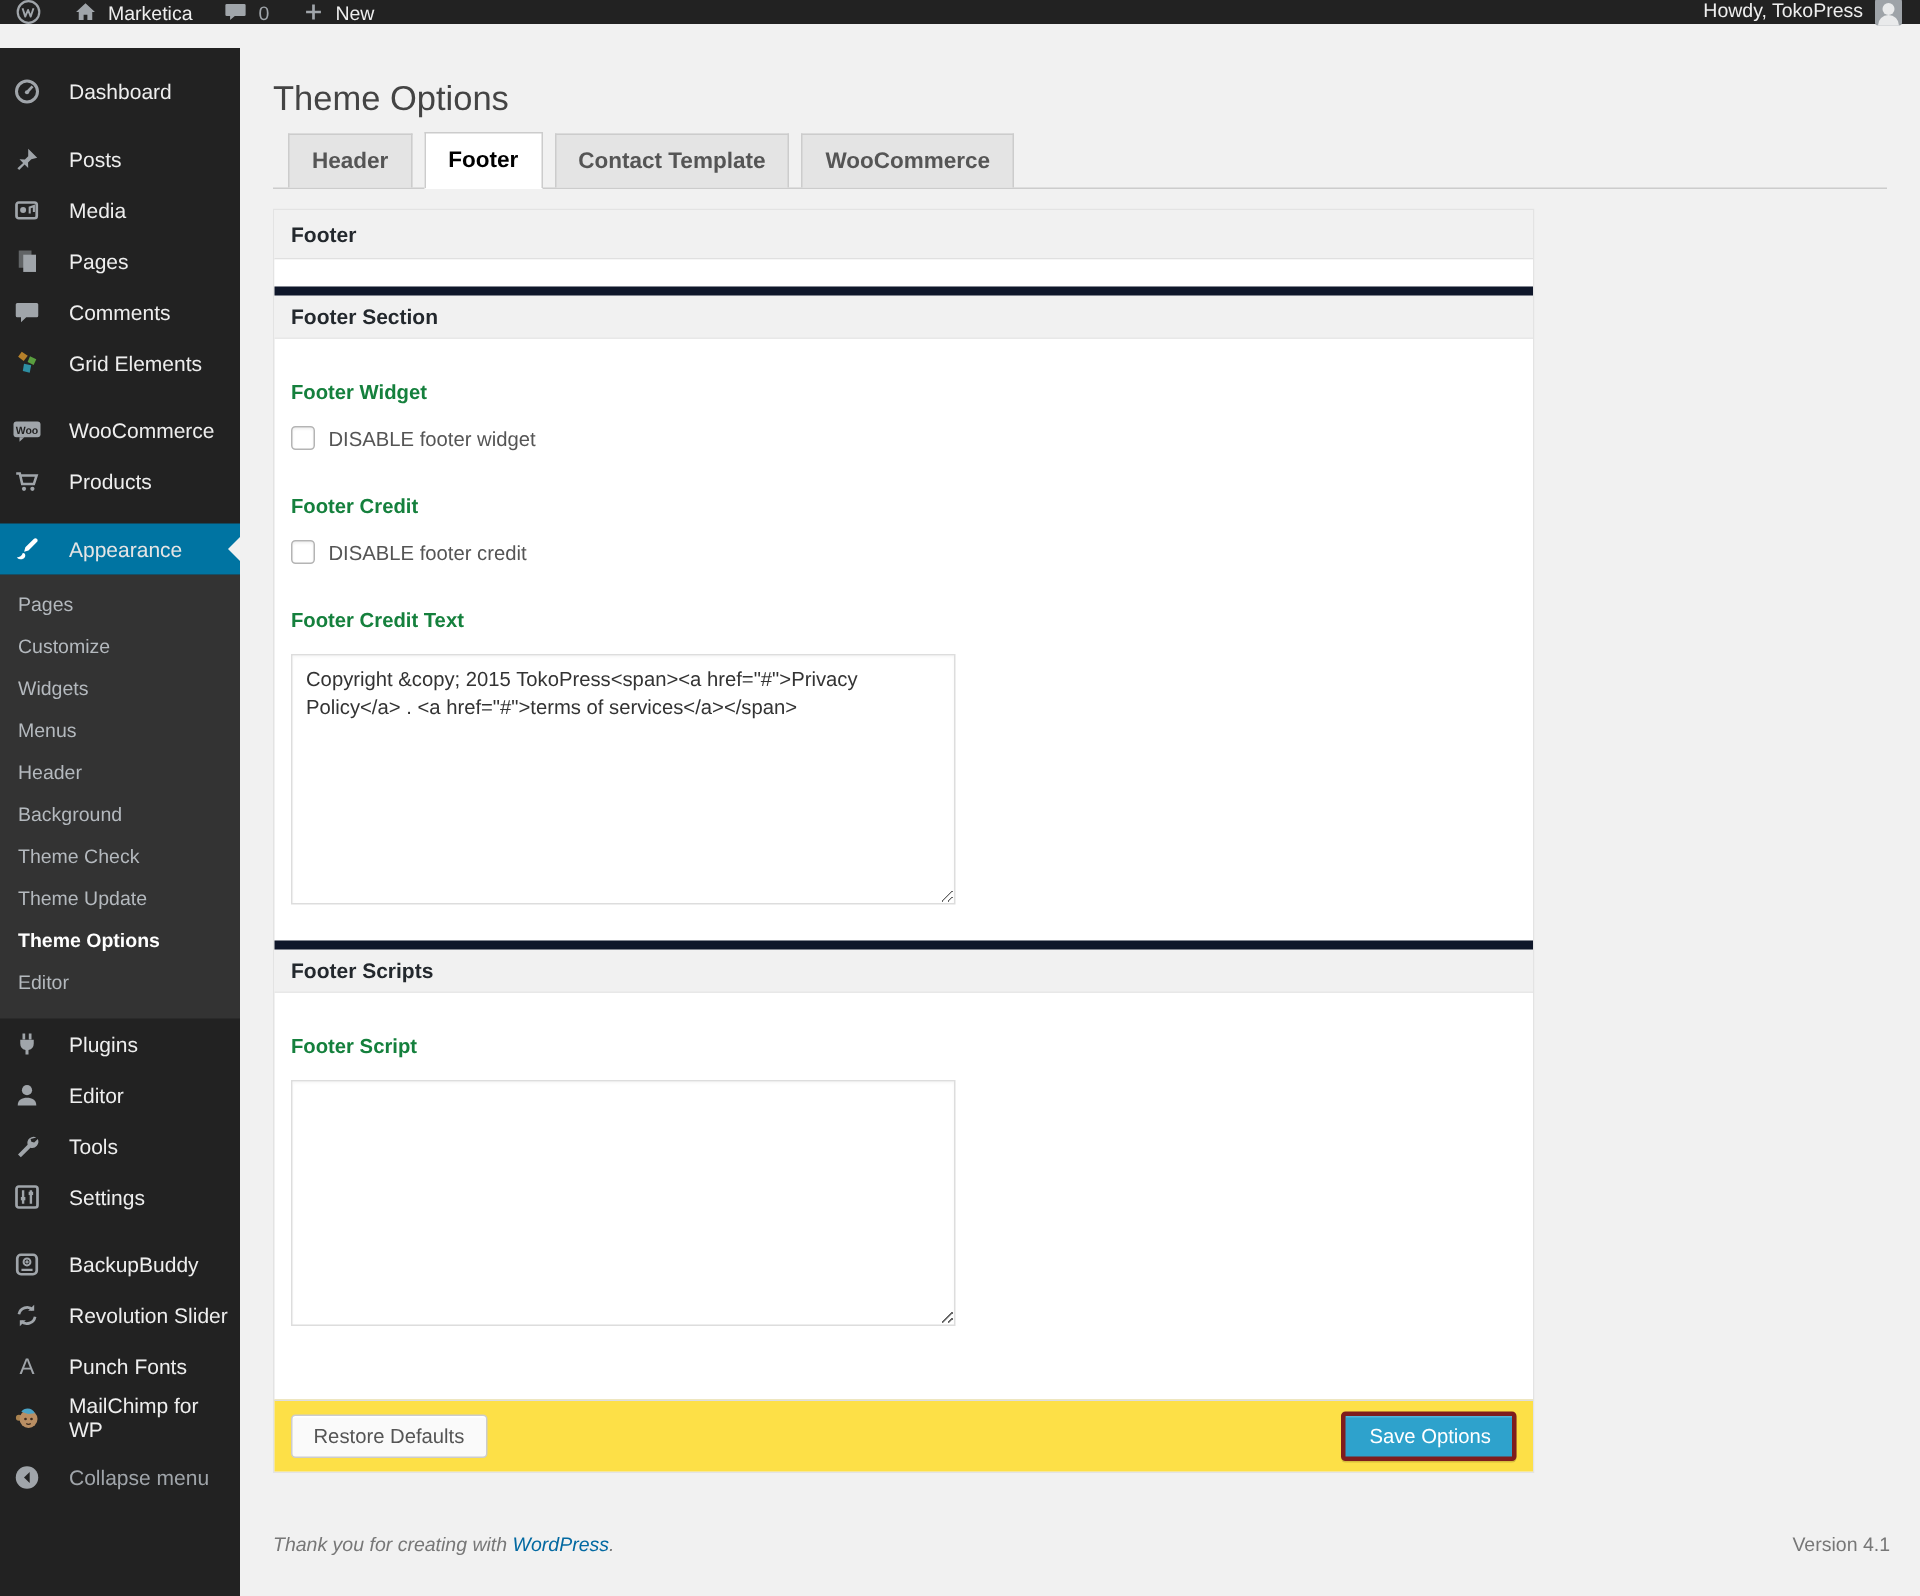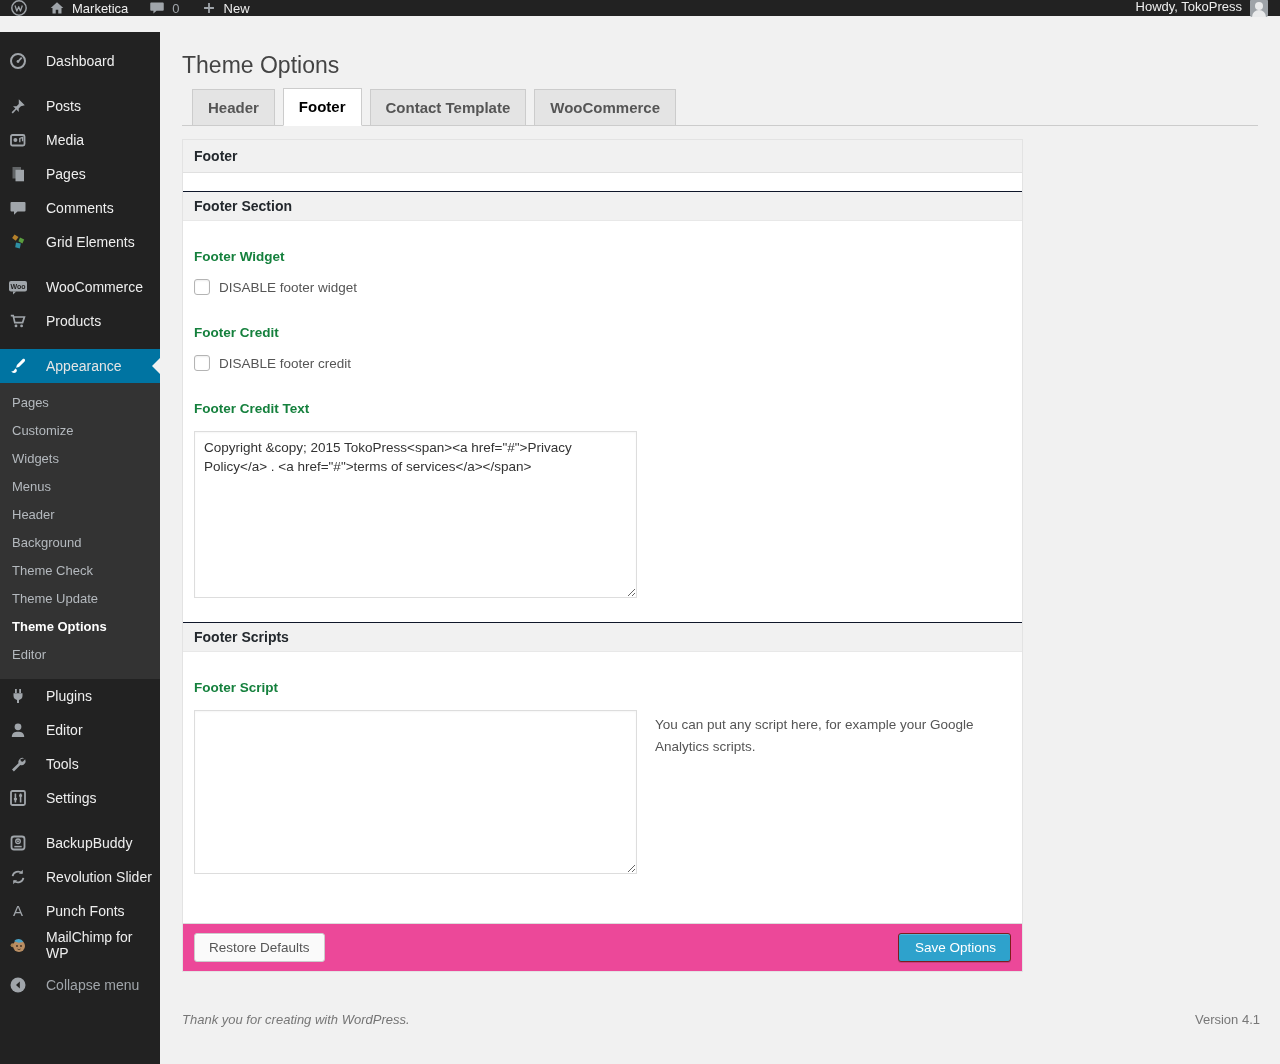--- a/index.html
+++ b/index.html
@@ -65,21 +65,21 @@
   .tab.active { background:#fff; color:#000; font-weight:700; margin-bottom:-1px; padding-bottom:9px; border-bottom:1px solid #fff; }
 
   
   .panel { width:841px; margin-top:13px; background:#fff; border:1px solid #e3e3e3; }
   .panel-header {
     background:#f1f1f1; border-bottom:1px solid #e0e0e0;
     padding:8px 11px; font-size:14px; font-weight:700; color:#23282d;
   }
   .spacer-row { height:18px; background:#fff; }
   .section-bar {
-    background:#f1f1f1; border-top:1px solid #0f172a; border-bottom:1px solid #e8e8e8;
+    background:#f1f1f1; border-top:6px solid #0f172a; border-bottom:1px solid #e8e8e8;
     padding:6px 11px; font-size:14px; font-weight:700; color:#23282d;
   }
   .panel-body { padding:28px 11px 0; }
   .field-label { font-size:13.5px; font-weight:700; color:#15803d; margin-bottom:15px; }
   .check-row { display:flex; align-items:center; gap:9px; margin-bottom:30px; }
   .checkbox {
     width:16px; height:16px; background:#fff; border:1px solid #b4b4b4; border-radius:3px;
     display:inline-block; flex:0 0 auto; box-shadow:inset 0 1px 2px rgba(0,0,0,.07); cursor:pointer;
   }
   .check-label { font-size:13.5px; color:#555; cursor:pointer; }
@@ -87,41 +87,41 @@
     font-family:"Liberation Sans", sans-serif; font-size:13.5px; line-height:19px; color:#333;
     border:1px solid #ddd; background:#fff; padding:6px 9px; resize:both;
     box-shadow:inset 0 1px 2px rgba(0,0,0,.04); outline:none; display:block;
   }
   .ta-credit { width:443px; height:167px; }
   .ta-script { width:443px; height:164px; }
   .script-row { display:flex; align-items:flex-start; padding-bottom:49px; }
   .help-text { font-size:13.5px; color:#555; line-height:1.65; max-width:320px; margin-left:18px; margin-top:4px; }
 
   .panel-footer {
-    background:#ec4899; border-top:1px solid #ddd; padding:10px 11px;
+    background:#fde047; border-top:1px solid #ddd; padding:10px 11px;
     display:flex; align-items:center; justify-content:space-between; height:48px;
   }
   .btn {
     font-family:"Liberation Sans", sans-serif; font-size:13.5px; line-height:1;
     border-radius:3px; padding:7px 14px; cursor:pointer;
   }
   .btn-secondary {
     background:#fafafa; border:1px solid #ccc; color:#555;
     box-shadow:0 1px 0 #fff inset;
   }
   .btn-primary {
-    background:#2ea2cc; border:1px solid #7f1d1d; color:#fff;
+    background:#2ea2cc; border:3px solid #7f1d1d; color:#fff;
     box-shadow:inset 0 1px 0 rgba(120,200,230,.5), 0 1px 0 rgba(0,0,0,.15);
     padding-left:16px;
   }
 
   
   .page-footer { display:flex; justify-content:space-between; align-items:center; margin-top:40px; padding-bottom:16px; width:1078px; }
   .thanks { font-size:13px; font-style:italic; color:#777; }
-  .thanks a { color:#737373; }
+  .thanks a { color:#0369a1; }
   .version { font-size:13px; color:#777; }
 </style>
 </head>
 <body>
 
 <div class="admin-bar">
   <a class="ab-item">
     <span class="ab-ico">
       <svg viewBox="0 0 20 20">
           <circle cx="10" cy="10" r="8" fill="none" stroke="currentColor" stroke-width="1.6"></circle>
@@ -398,21 +398,20 @@
       <textarea class="ta-credit" spellcheck="false" style="">Copyright &amp;copy; 2015 TokoPress&lt;span&gt;&lt;a href="#"&gt;Privacy Policy&lt;/a&gt; . &lt;a href="#"&gt;terms of services&lt;/a&gt;&lt;/span&gt;</textarea>
       <div style="height:24px;"></div>
     </div>
 
     <div class="section-bar">Footer Scripts</div>
 
     <div class="panel-body">
       <div class="field-label">Footer Script</div>
       <div class="script-row">
         <textarea class="ta-script" spellcheck="false" style=""></textarea>
-        <div class="help-text">You can put any script here, for example your Google Analytics scripts.</div>
       </div>
     </div>
 
     <div class="panel-footer">
       <button class="btn btn-secondary">Restore Defaults</button>
       <button class="btn btn-primary">Save Options</button>
     </div>
   </div>
 
   <div class="page-footer">

